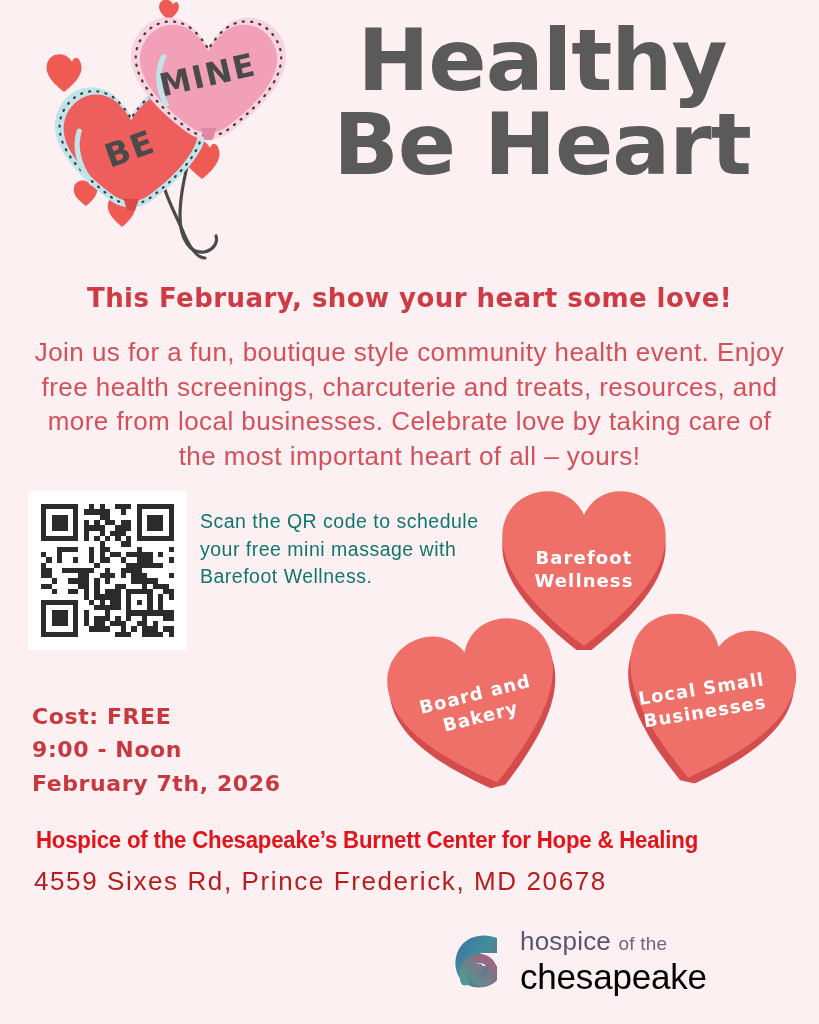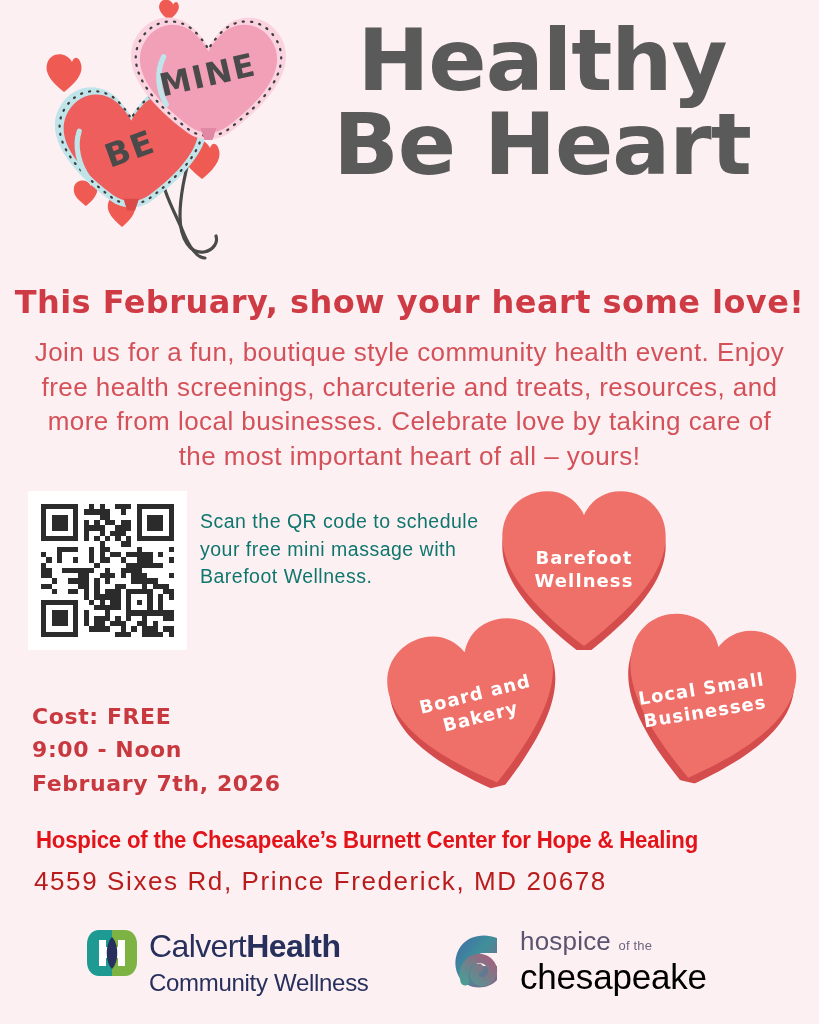--- a/index.html
+++ b/index.html
@@ -48,21 +48,21 @@
   
   .subtitle {
     position: absolute;
     left: 0;
     top: 283px;
     width: 819px;
     text-align: center;
     color: #ce3b44;
     font-family: "DejaVu Sans", sans-serif;
     font-weight: bold;
-    font-size: 32px;
+    font-size: 26px;
     letter-spacing: 0.45px;
   }
 
   
   .body-copy {
     position: absolute;
     left: 28px;
     top: 335px;
     width: 763px;
     text-align: center;
@@ -228,21 +228,21 @@
   }
   .hospice-words { margin-left: 10px; }
   .hospice-top {
     font-family: "Liberation Sans", sans-serif;
     font-size: 26px;
     color: #5a5470;
     line-height: 1;
     letter-spacing: 0.2px;
     white-space: nowrap;
   }
-  .hospice-top small { font-size: 13px; color: #6c6680; }
+  .hospice-top small { font-size: 19px; color: #6c6680; }
   .hospice-bottom {
     font-family: "Liberation Sans", sans-serif;
     font-size: 35px;
     color: #000000;
     line-height: 1;
     margin-top: 5px;
     letter-spacing: -0.2px;
     white-space: nowrap;
   }
 </style>
@@ -966,32 +966,20 @@
   <div class="details">
     <div class="detail-line">Cost: FREE</div>
     <div class="detail-line">9:00 - Noon</div>
     <div class="detail-line">February 7th, 2026</div>
   </div>
   <div class="venue">Hospice of the Chesapeake’s Burnett Center for Hope &amp; Healing</div>
   <div class="address">4559 Sixes Rd, Prince Frederick, MD 20678</div>
 
   <div class="logos">
 
-    <div class="logo-calvert">
-      <svg width="52" height="50" viewBox="0 0 52 50">
-        <path d="M13,2 H26 V48 H13 C6,48 1,42 1,34 V16 C1,8 6,2 13,2 Z" fill="#1f9a92"></path>
-        <path d="M26,2 H39 C46,2 51,8 51,16 V34 C51,42 46,48 39,48 H26 Z" fill="#7cb342"></path>
-        <path d="M13,12 h7 v7 h12 v-7 h7 v26 h-7 v-8 h-12 v8 h-7 Z" fill="#ffffff"></path>
-        <path d="M26,9 C33,16 33,34 26,41 C19,34 19,16 26,9 Z" fill="#27305c"></path>
-      </svg>
-      <div class="calvert-words">
-        <div class="calvert-top"><span>Calvert</span><b>Health</b></div>
-        <div class="calvert-sub">Community Wellness</div>
-      </div>
-    </div>
 
     <div class="logo-hospice">
       <svg width="58" height="58" viewBox="0 0 58 58">
         <defs>
           <linearGradient id="hosGrad" x1="0" y1="0" x2="1" y2="1">
             <stop offset="0%" stop-color="#3f6aa8"></stop>
             <stop offset="45%" stop-color="#3f8f9a"></stop>
             <stop offset="100%" stop-color="#8d5f86"></stop>
           </linearGradient>
           <linearGradient id="hosGrad2" x1="0" y1="1" x2="1" y2="0">

